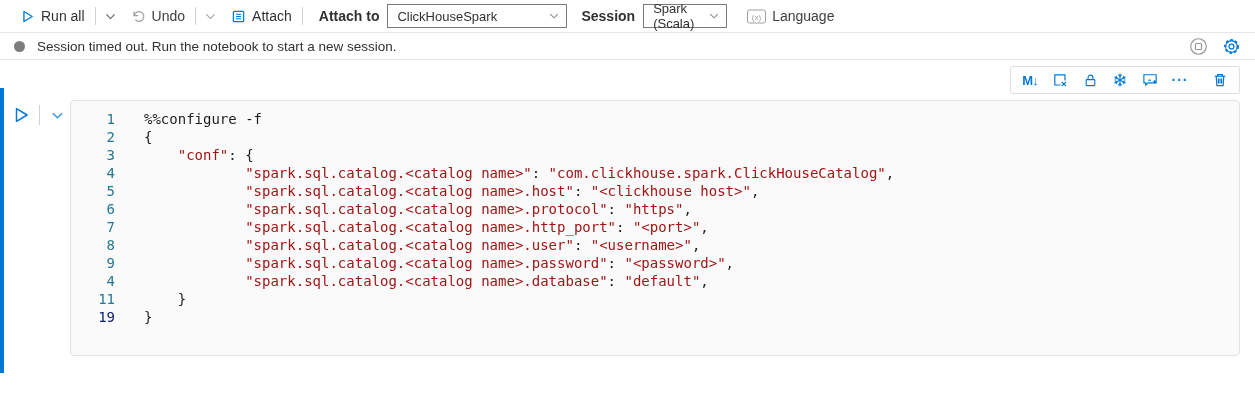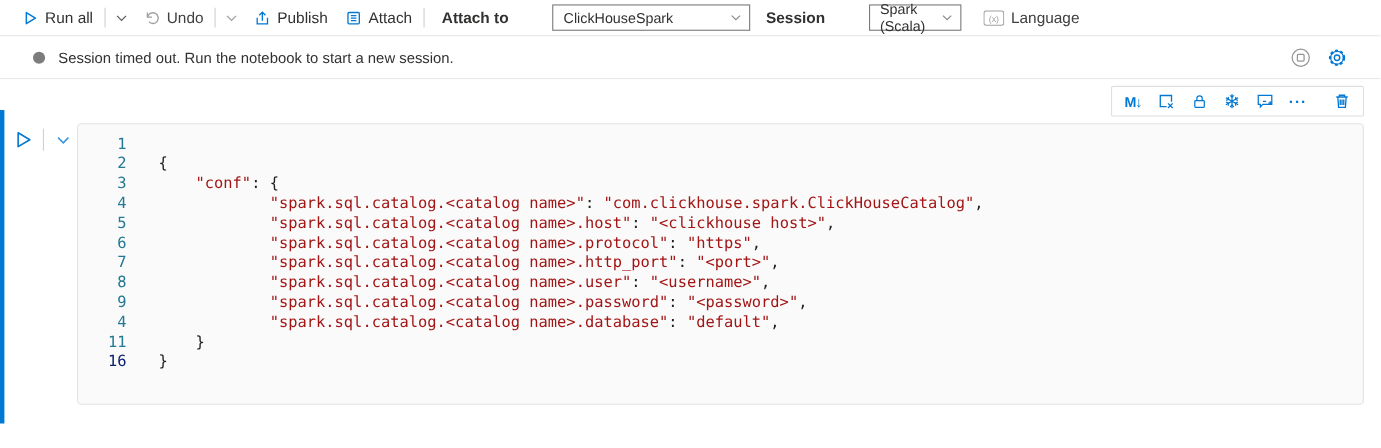--- a/index.html
+++ b/index.html
@@ -9,27 +9,27 @@
   
   .toolbar { height:32px; display:flex; align-items:center; padding-left:12px; background:#fff; }
   .tb-item { display:flex; align-items:center; gap:6px; padding:0 8px; height:26px; cursor:pointer;
     font-size:14px; color:#323130; white-space:nowrap;justify-content:space-between; }
   .tb-item.disabled { color:#404040; cursor:default; }
   .tb-sep { width:1px; height:18px; background:#d2d0ce; margin:0 2px; }
   .tb-chevron { padding:0 6px; display:flex; align-items:center; }
   .icon { display:inline-flex; align-items:center; justify-content:center; }
   .lbl { font-weight:700; font-size:14px; margin:0 8px 0 14px; }
   .dropdown { display:flex; align-items:center; justify-content:space-between; border:1px solid #7a7a7a;
-    background:#fff; height:24px; font-size:13px; padding:0 6px 0 9px; cursor:pointer; color:#323130;margin-left:32px; }
+    background:#fff; height:24px; font-size:13px; padding:0 6px 0 9px; cursor:pointer; color:#323130; }
   .dd-attach { width:180px; }
   .dd-lang { width:84px; }
 
   
-  .session-bar { height:40px; border-top:1px solid #e6e6e6; border-bottom:1px solid #e6e6e6;
-    display:flex; align-items:center; padding:0 30px; background:#fff; }
+  .session-bar { height:28px; border-top:1px solid #e6e6e6; border-bottom:1px solid #e6e6e6;
+    display:flex; align-items:center; padding:0 14px; background:#fff; }
   .session-dot { width:11px; height:11px; border-radius:50%; background:#7c7c7c; margin-right:12px; flex:none; }
   .session-msg { font-size:13.5px; color:#323130; flex:1; }
   .session-actions { display:flex; align-items:center; gap:14px; }
   .round-btn { display:flex; align-items:center; justify-content:center; cursor:pointer; }
 
   
   .notebook { position:relative; height:335px; background:#fff; }
   .cell-gutter-bar { position:absolute; left:0; top:28px; width:4px; height:285px; background:#0078d4; }
 
   .cell-toolbar { position:absolute; top:6px; right:15px; height:28px; display:flex; align-items:center;
@@ -87,30 +87,20 @@
   <div class="tb-chevron">
     <span class="icon">
       <svg width="13" height="13" viewBox="0 0 16 16">
           <path d="M3 5.5 L8 10.5 L13 5.5" fill="none" stroke="#a19f9d" stroke-width="1.4"></path>
         </svg>
     </span>
   </div>
   <div class="tb-item">
     <span class="icon">
       <svg width="15" height="15" viewBox="0 0 16 16" fill="none" stroke="#0078d4" stroke-width="1.3">
-        <path d="M3 7.5 V13.5 H13 V7.5"></path>
-          <path d="M8 10.5 V2.2"></path>
-          <path d="M5 5.2 L8 2.2 L11 5.2"></path>
-      </svg>
-    </span>
-    <span>Publish</span>
-  </div>
-  <div class="tb-item">
-    <span class="icon">
-      <svg width="15" height="15" viewBox="0 0 16 16" fill="none" stroke="#0078d4" stroke-width="1.3">
         <rect x="2.5" y="2.5" width="11" height="11" rx="1"></rect>
           <path d="M5.3 5.6 h5.4 M5.3 8 h5.4 M5.3 10.4 h5.4"></path>
       </svg>
     </span>
     <span>Attach</span>
   </div>
   <div class="tb-sep"></div>
   <span class="lbl">Attach to</span>
   <div class="dropdown dd-attach">
     <span>ClickHouseSpark</span>
@@ -228,20 +218,21 @@
       <svg width="15" height="15" viewBox="0 0 16 16">
           <path d="M3 5.5 L8 10.5 L13 5.5" fill="none" stroke="#3a96dd" stroke-width="1.5"></path>
         </svg>
     </span>
   </div>
 
   <div class="code-cell">
     <div>
         <div class="code-line">
           <span class="line-num">1</span>
+          <span class="line-code"><span class="tok-p">%%configure -f</span></span>
         </div>
         <div class="code-line">
           <span class="line-num">2</span>
           <span class="line-code"><span class="tok-p">{</span></span>
         </div>
         <div class="code-line">
           <span class="line-num">3</span>
           <span class="line-code"><span class="tok-p">    </span><span class="tok-s">"conf"</span><span class="tok-p">: {</span></span>
         </div>
         <div class="code-line">
@@ -270,18 +261,18 @@
         </div>
         <div class="code-line">
           <span class="line-num">4</span>
           <span class="line-code"><span class="tok-p">            </span><span class="tok-s">"spark.sql.catalog.&lt;catalog name&gt;.database"</span><span class="tok-p">: </span><span class="tok-s">"default"</span><span class="tok-p">,</span></span>
         </div>
         <div class="code-line">
           <span class="line-num">11</span>
           <span class="line-code"><span class="tok-p">    }</span></span>
         </div>
         <div class="code-line">
-          <span class="line-num active">16</span>
+          <span class="line-num active">19</span>
           <span class="line-code"><span class="tok-p">}</span></span>
         </div>
       </div>
   </div>
 </div>
 
 </body></html>

